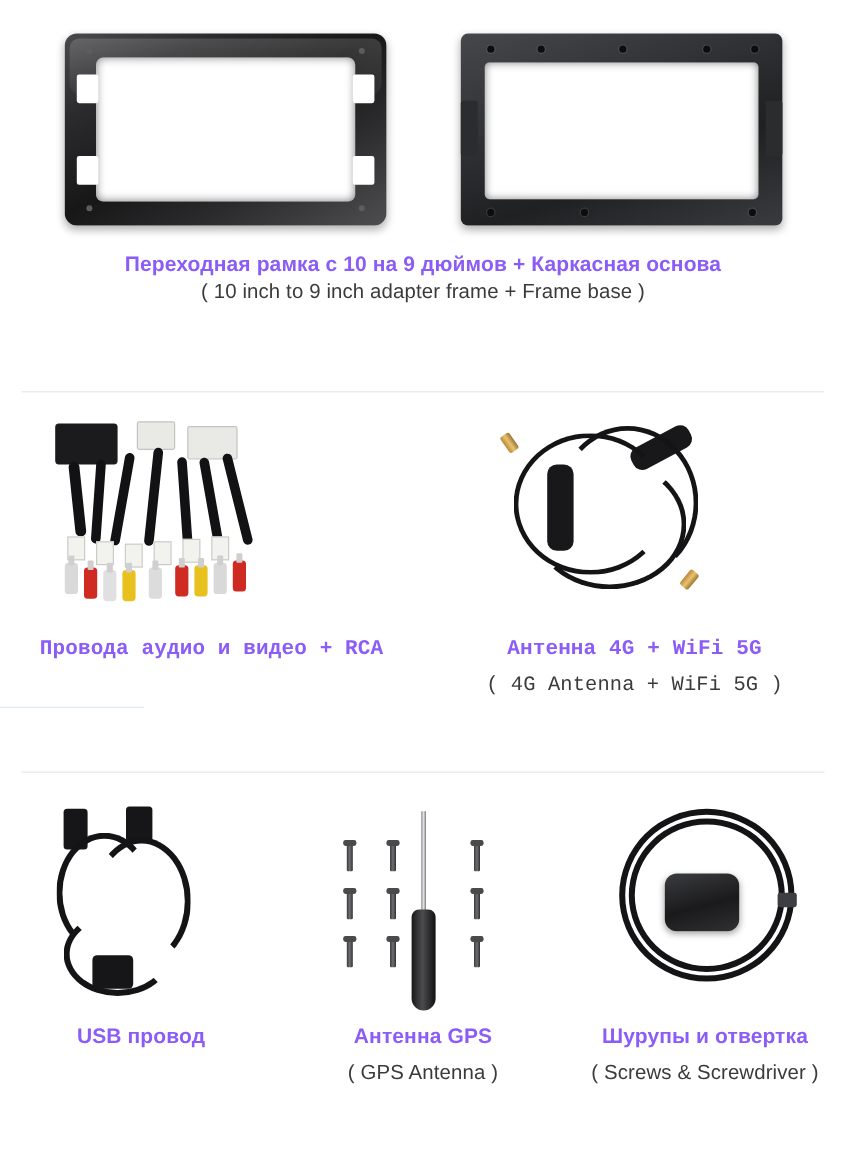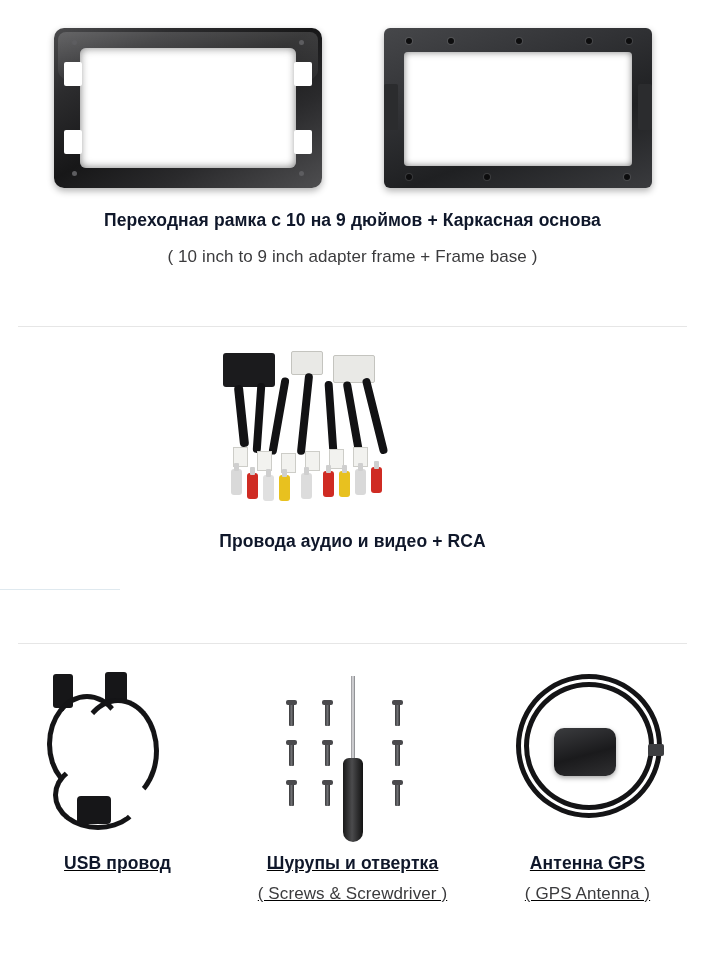--- a/index.html
+++ b/index.html
@@ -29,21 +29,21 @@
   .divider {
     height: 1px;
     background: #e6e6e6;
     margin: 0 18px;
   }
 
   .caption-ru {
     text-align: center;
     font-size: 17.5px;
     font-weight: bold;
-    color: #0f172a;
+    color: #8b5cf6;
     letter-spacing: 0.1px;
     line-height: 1.25;
   }
   .caption-en {
     text-align: center;
     font-size: 17px;
     font-weight: 400;
     color: #3b3b3d;
     letter-spacing: 0.1px;
     line-height: 1.3;
@@ -132,25 +132,26 @@
   .frame-base .hole {
     position: absolute;
     width: 6px; height: 6px;
     border-radius: 50%;
     background: #0d0d0e;
     z-index: 4;
     box-shadow: 0 0 0 1px rgba(255,255,255,0.10);
   }
 
   .row1-cap1 { margin-top: 22px; }
-  .row1-cap2 { margin-top: 14px; }
+  .row1-cap2 { margin-top: 0; }
 
   
   .row2 {
     height: 310px;
+    font-family: Liberation Mono, monospace;
   }
   .row2-inner {
     display: flex;
   }
   .cell {
     flex: 1;
     display: flex;
     flex-direction: column;
     align-items: center;
   }
@@ -308,21 +309,21 @@
     position: absolute;
     width: 16px; height: 12px;
     background: #3d3e41;
     border-radius: 2px;
   }
 
   .row3-caps {
     display: flex;
     margin-top: 10px;
   }
-  .row3-caps .cell { flex: 1; text-decoration: underline; }
+  .row3-caps .cell { flex: 1; }
   .row3-caps .caption-en { margin-top: 8px; }
 
   .edge-line {
     position: absolute;
     left: 0;
     width: 120px;
     height: 1px;
     background: #dfe9ef;
   }
 </style>
@@ -422,20 +423,35 @@
             </div>
           <div class="rca" style="left:168px;top:120px;background:#cf2b23;">
               <span class="tip"></span>
             </div>
         </div>
         <div class="cap-pair">
           <div class="caption-ru">Провода аудио и видео + RCA</div>
         </div>
       </div>
 
+      <div class="cell">
+        <div class="art antenna4g">
+          <div class="pad" style="left:110px;top:16px;width:54px;height:20px;transform:rotate(-28deg);border-radius:8px;"></div>
+          <div class="pad" style="left:42px;top:40px;width:22px;height:72px;border-radius:8px;"></div>
+          <div class="cable" style="left:14px;top:14px;width:120px;height:110px;border-color:#141416 transparent #141416 #141416;"></div>
+          <div class="cable" style="left:30px;top:36px;width:120px;height:100px;border-color:transparent #141416 #141416 transparent;"></div>
+          <div class="cable" style="left:50px;top:8px;width:110px;height:120px;border-color:#141416 #141416 transparent transparent;"></div>
+          <div class="sma" style="left:6px;top:14px;transform:rotate(-35deg);"></div>
+          <div class="sma" style="left:156px;top:128px;transform:rotate(40deg);"></div>
+        </div>
+        <div class="cap-pair">
+          <div class="caption-ru">Антенна 4G + WiFi 5G</div>
+          <div class="caption-en">( 4G Antenna + WiFi 5G )</div>
+        </div>
+      </div>
 
     </div>
     <div class="edge-line" style="top:262px;"></div>
   </div>
 
   <div class="divider" style="margin-top:6px;"></div>
 
   <div class="section row3" style="padding-top:24px;">
     <div class="row2-inner">
 
@@ -477,23 +493,23 @@
         </div>
       </div>
 
     </div>
 
     <div class="row3-caps">
       <div class="cell">
         <div class="caption-ru">USB провод</div>
       </div>
       <div class="cell">
+        <div class="caption-ru">Антенна GPS</div>
+        <div class="caption-en">( GPS Antenna )</div>
+      </div>
+      <div class="cell">
         <div class="caption-ru">Шурупы и отвертка</div>
         <div class="caption-en">( Screws &amp; Screwdriver )</div>
       </div>
-      <div class="cell">
-        <div class="caption-ru">Антенна GPS</div>
-        <div class="caption-en">( GPS Antenna )</div>
-      </div>
     </div>
   </div>
 
 </div>
 
 </body></html>

